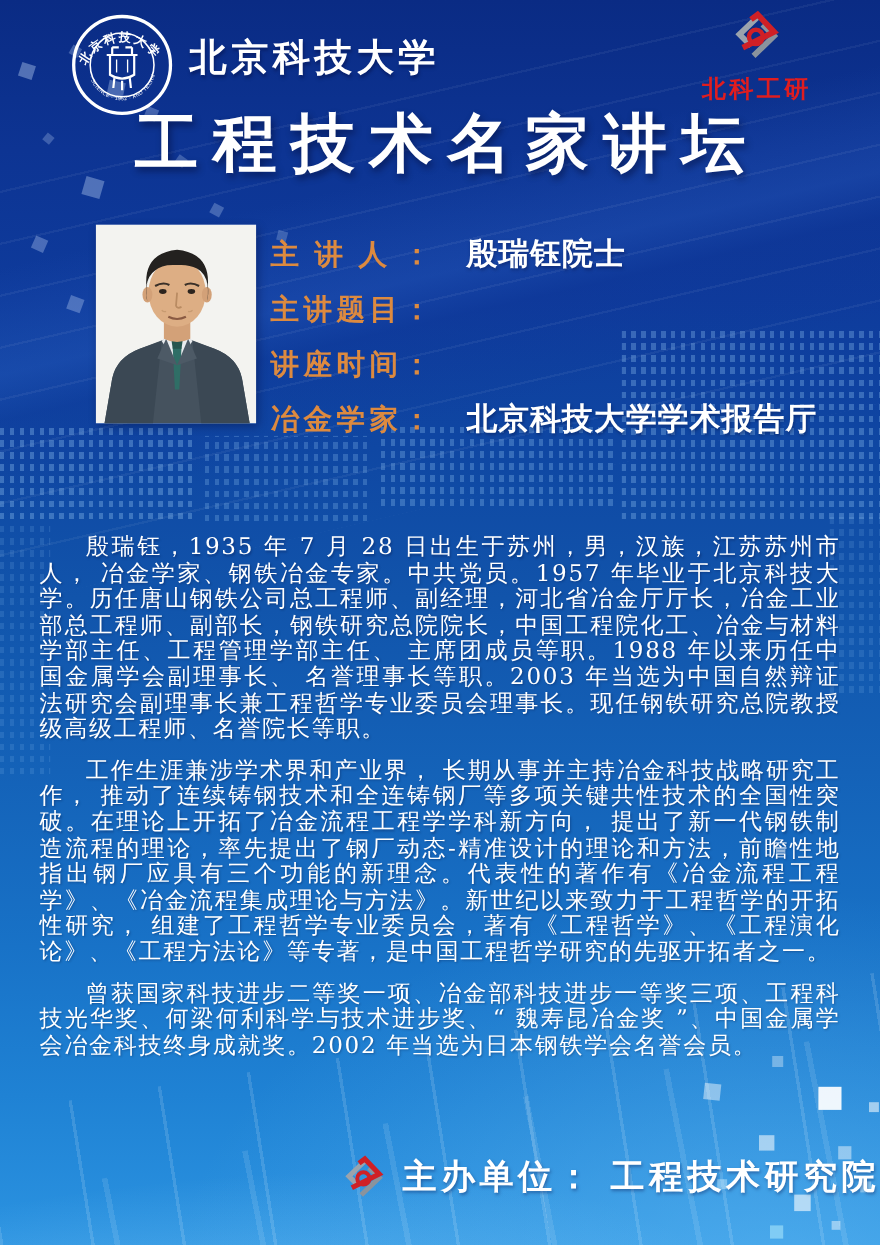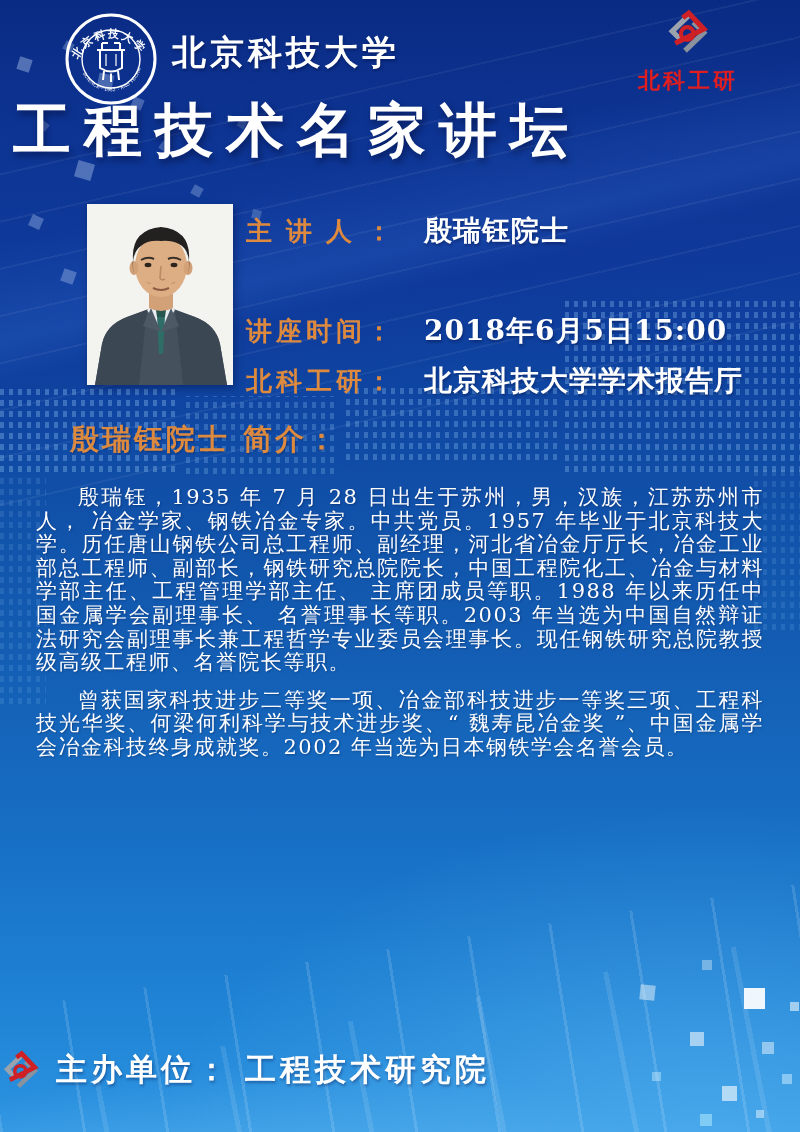--- a/index.html
+++ b/index.html
@@ -29,21 +29,21 @@
   .sq{position:absolute;pointer-events:none;}
   
   .seal{position:absolute;left:64px;top:12px;width:94px;height:94px;}
   .univ-name{position:absolute;left:172px;top:30px;font-size:34px;font-weight:bold;
     letter-spacing:4px;color:#fff;text-shadow:1px 2px 3px rgba(0,0,40,.35);}
   .org-badge{position:absolute;left:628px;top:8px;width:120px;text-align:center;}
   .org-badge svg{width:48px;height:48px;display:block;margin:0 auto;}
   .org-name{font-size:22px;font-weight:bold;letter-spacing:3px;color:#e01d1f;margin-top:10px;
     font-family:"Liberation Sans",sans-serif;}
   
-  .main-title{position:absolute;left:0;top:92px;width:100%;
+  .main-title{position:absolute;left:0;top:92px;width:100%;text-align:center;
     font-size:58px;font-weight:900;letter-spacing:13px;text-indent:13px;color:#ffffff;
     font-family:"DejaVu Serif","Liberation Serif",serif;
     text-shadow:2px 4px 7px rgba(0,0,30,.45);}
   
   .portrait{position:absolute;left:87px;top:204px;width:146px;height:181px;
     box-shadow:2px 3px 8px rgba(0,0,40,.35);}
   .info-table{position:absolute;left:246px;top:206px;}
   .info-row{height:50px;display:flex;align-items:center;white-space:nowrap;}
   .info-label{display:inline-block;width:146px;text-align:justify;text-align-last:justify;
     font-size:26px;font-weight:bold;color:#dd8a3f;
@@ -54,21 +54,21 @@
   .bio-heading{position:absolute;left:70px;top:420px;font-size:29px;font-weight:bold;
     color:#dd8a3f;letter-spacing:3px;font-family:"DejaVu Serif","Liberation Serif",serif;
     text-shadow:1px 1px 2px rgba(0,0,40,.3);}
   .bio-body{position:absolute;left:22px;top:472px;width:756px;
     font-size:21px;line-height:23.6px;letter-spacing:1.5px;color:#fff;text-align:justify;
     font-family:"DejaVu Serif","Liberation Serif",serif;
     text-shadow:1px 1px 2px rgba(0,0,40,.3);}
   .bio-body p{margin:14px;text-indent:2em;}
   
   .footer{position:absolute;left:0;top:1042px;width:100%;height:56px;
-    display:flex;align-items:center;justify-content:flex-start;gap:14px;}
+    display:flex;align-items:center;justify-content:flex-end;gap:14px;}
   .footer svg{width:42px;height:42px;flex:0 0 auto;}
   .footer-text{font-size:31px;font-weight:600;letter-spacing:4px;color:#fff;
     font-family:"DejaVu Serif","Liberation Serif",serif;white-space:nowrap;
     text-shadow:1px 2px 3px rgba(0,0,60,.35);}
   .footer-text .host-value{margin-left:14px;}
 </style>
 </head>
 <body>
 
 <div class="poster">
@@ -192,34 +192,34 @@
     <path d="M 66,84 Q 74,88 82,84" stroke="#8a5a42" stroke-width="2" fill="none"></path>
     <path d="M 60,78 Q 62,80 64,79 M 84,79 Q 86,80 88,78" stroke="#c79a70" stroke-width="1.2" fill="none"></path>
   </svg>
 
   <div class="info-table">
     <div class="info-row">
       <span class="info-label">主讲人：</span>
       <span class="info-value">殷瑞钰院士</span>
     </div>
     <div class="info-row">
+      <span class="info-label">主讲题目：</span>
     </div>
     <div class="info-row">
       <span class="info-label">讲座时间：</span>
-      <span class="info-value">2018年6月5日15:00</span>
-    </div>
-    <div class="info-row">
-      <span class="info-label">北科工研：</span>
+    </div>
+    <div class="info-row">
+      <span class="info-label">冶金学家：</span>
       <span class="info-value">北京科技大学学术报告厅</span>
     </div>
   </div>
 
-  <div class="bio-heading">殷瑞钰院士  简介：</div>
   <div class="bio-body">
     <p>殷瑞钰，1935 年 7 月 28 日出生于苏州，男，汉族，江苏苏州市人， 冶金学家、钢铁冶金专家。中共党员。1957 年毕业于北京科技大学。历任唐山钢铁公司总工程师、副经理，河北省冶金厅厅长，冶金工业部总工程师、副部长，钢铁研究总院院长，中国工程院化工、冶金与材料学部主任、工程管理学部主任、 主席团成员等职。1988 年以来历任中国金属学会副理事长、 名誉理事长等职。2003 年当选为中国自然辩证法研究会副理事长兼工程哲学专业委员会理事长。现任钢铁研究总院教授级高级工程师、名誉院长等职。</p>
+    <p>工作生涯兼涉学术界和产业界， 长期从事并主持冶金科技战略研究工作， 推动了连续铸钢技术和全连铸钢厂等多项关键共性技术的全国性突破。在理论上开拓了冶金流程工程学学科新方向， 提出了新一代钢铁制造流程的理论，率先提出了钢厂动态-精准设计的理论和方法，前瞻性地指出钢厂应具有三个功能的新理念。代表性的著作有《冶金流程工程学》、《冶金流程集成理论与方法》。新世纪以来致力于工程哲学的开拓性研究， 组建了工程哲学专业委员会，著有《工程哲学》、《工程演化论》、《工程方法论》等专著，是中国工程哲学研究的先驱开拓者之一。</p>
     <p>曾获国家科技进步二等奖一项、冶金部科技进步一等奖三项、工程科技光华奖、何梁何利科学与技术进步奖、“ 魏寿昆冶金奖 ”、中国金属学会冶金科技终身成就奖。2002 年当选为日本钢铁学会名誉会员。</p>
   </div>
 
   <div class="footer">
     <svg>
         <use href="#pinwheel"></use>
       </svg>
     <div class="footer-text">
       <span class="host-label">主办单位：</span><span class="host-value">工程技术研究院</span>
     </div>

